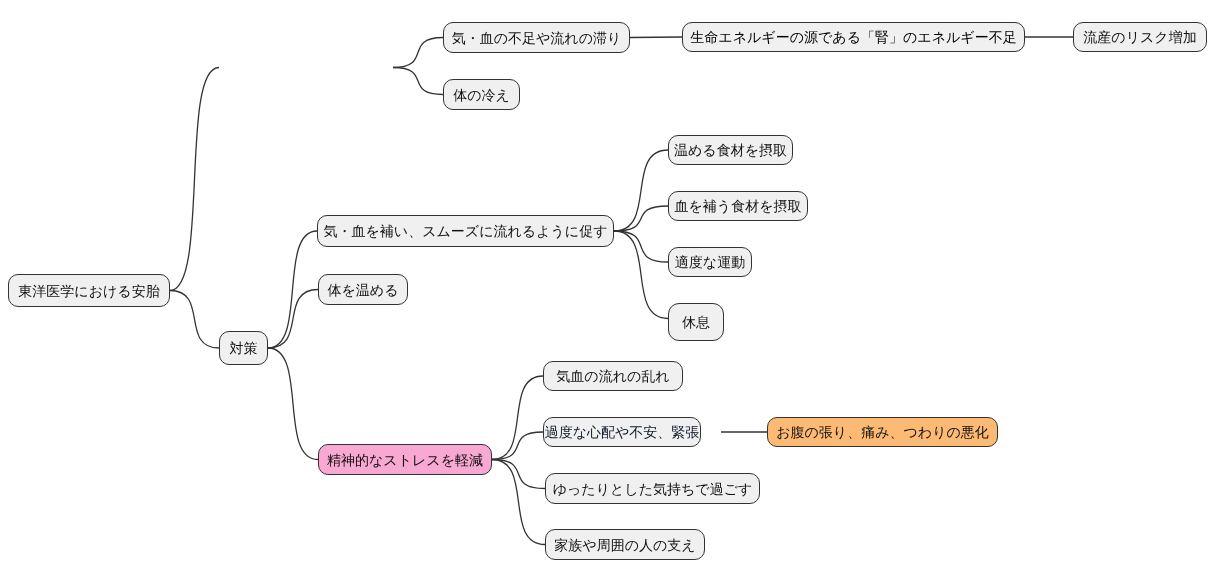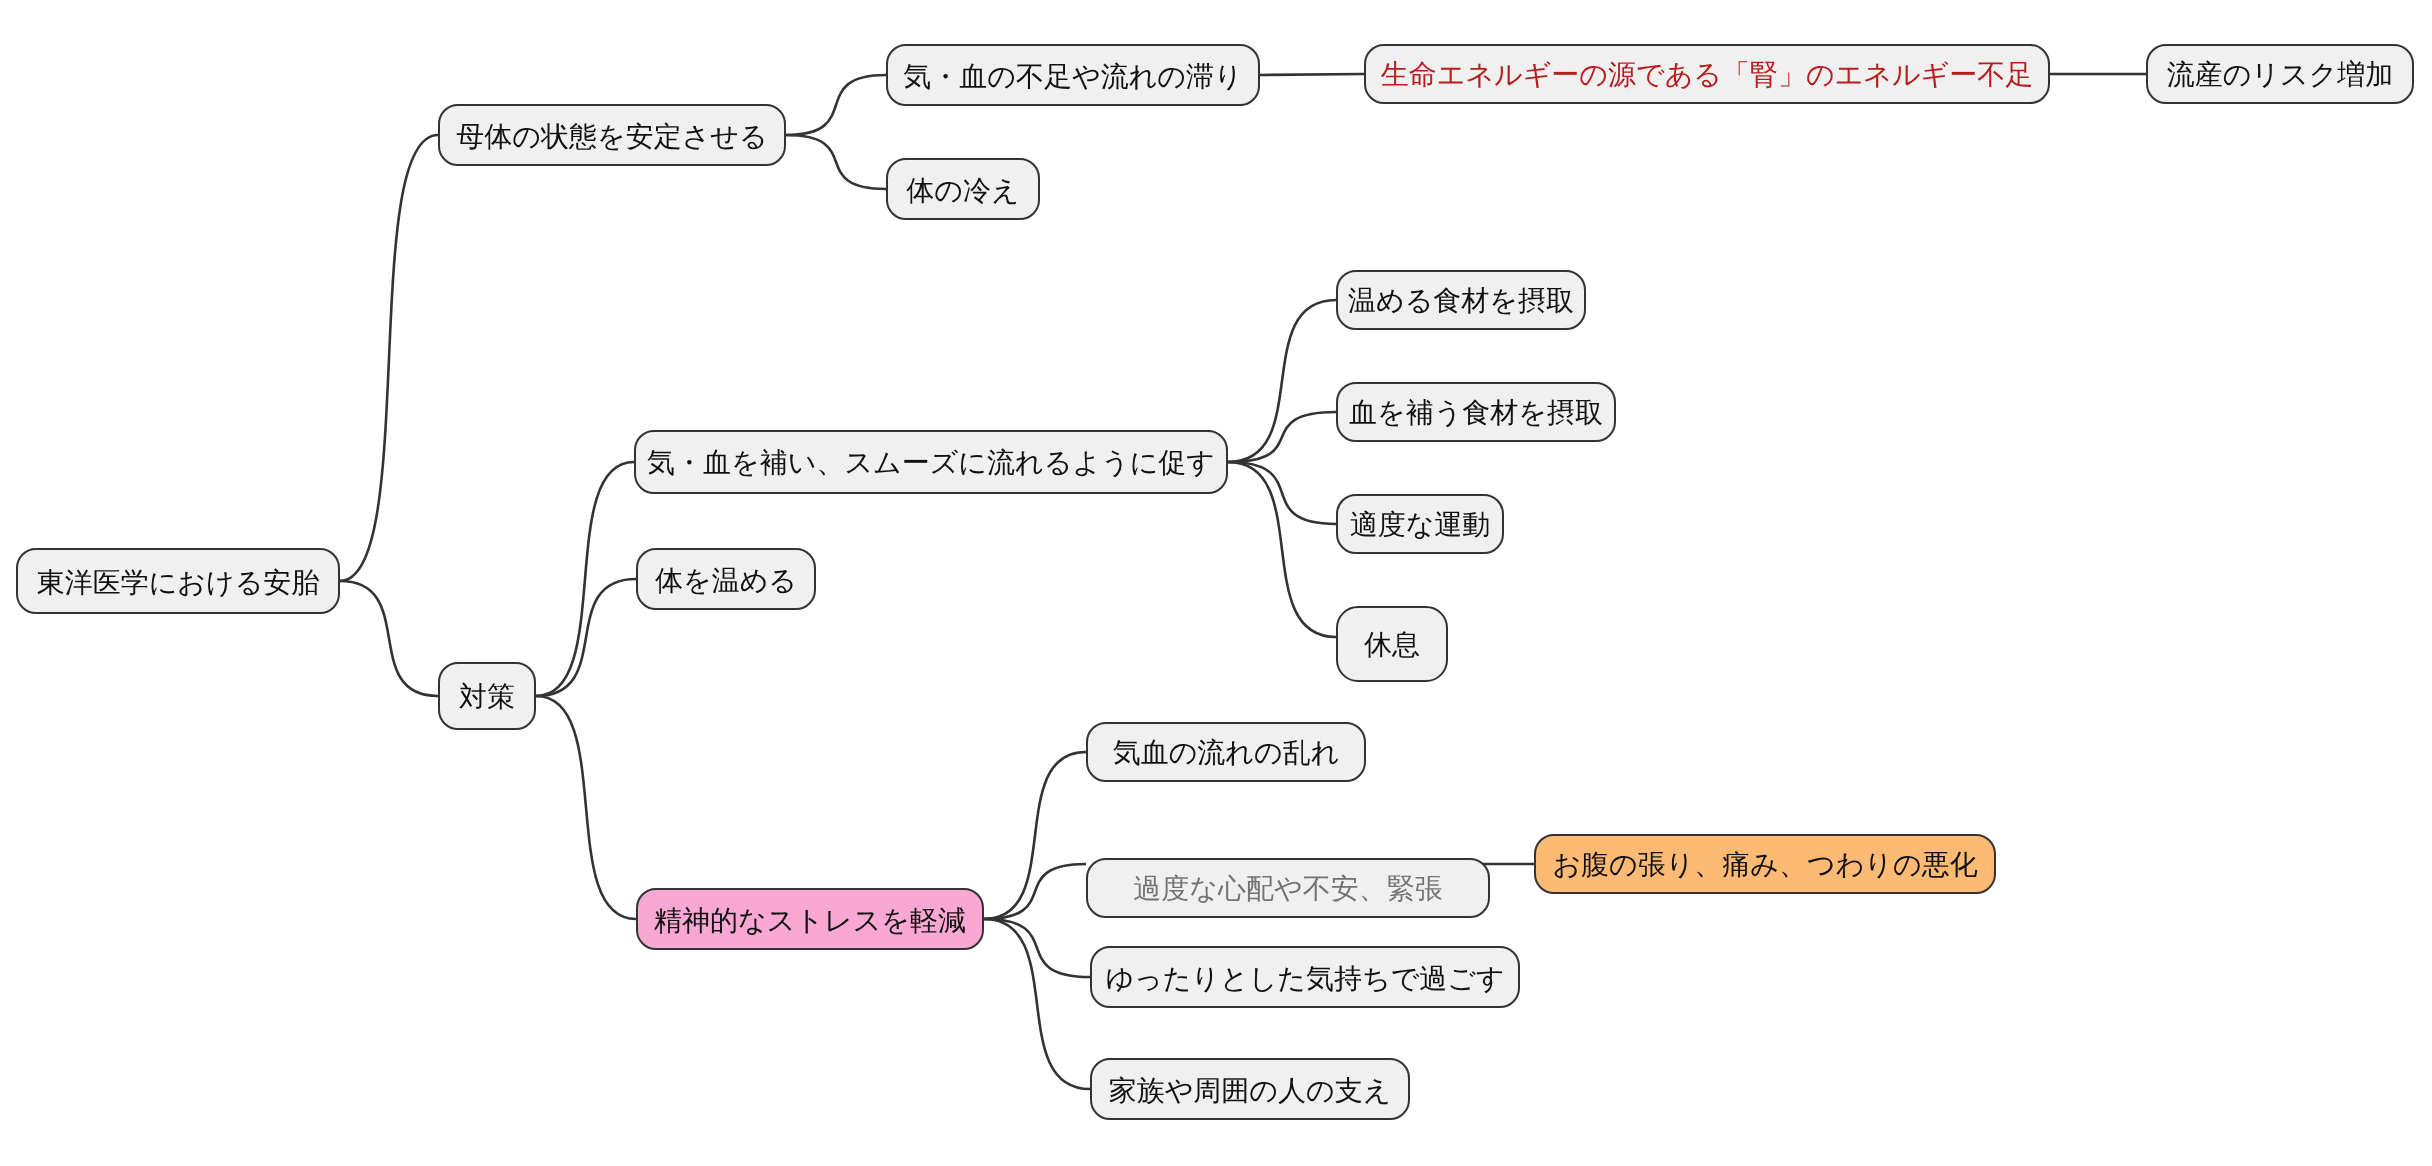--- a/index.html
+++ b/index.html
@@ -56,32 +56,31 @@
       <path d="M268 348 C308 348, 278 289.5, 318 289.5" stroke="#333333"></path>
       <path d="M268 348 C308 348, 278 459.5, 318 459.5" stroke="#333333"></path>
       <path d="M492 459.5 C532.8 459.5, 502.2 376, 543 376" stroke="#333333"></path>
       <path d="M492 459.5 C532.8 459.5, 502.2 432, 543 432" stroke="#333333"></path>
       <path d="M721 432 L767 432" stroke="#333333"></path>
       <path d="M492 459.5 C534.4 459.5, 502.6 488.5, 545 488.5" stroke="#333333"></path>
       <path d="M492 459.5 C534.4 459.5, 502.6 544.5, 545 544.5" stroke="#333333"></path>
     </svg>
   <div class="node-layer">
       <div class="node" style="left: 8px; top: 274px; width: 162px; height: 33px; background: rgb(240, 240, 240); border-color: rgb(51, 51, 51); color: rgb(17, 17, 17);">東洋医学における安胎</div>
-      <div class="node" style="left: 219px; top: 52px; width: 174px; height: 31px; background: rgb(240, 240, 240); border-color: rgb(51, 51, 51); color: rgb(17, 17, 17);">母体の状態を安定させる</div>
       <div class="node" style="left: 443px; top: 22px; width: 187px; height: 31px; background: rgb(240, 240, 240); border-color: rgb(51, 51, 51); color: rgb(17, 17, 17);">気・血の不足や流れの滞り</div>
       <div class="node" style="left: 443px; top: 79px; width: 77px; height: 31px; background: rgb(240, 240, 240); border-color: rgb(51, 51, 51); color: rgb(17, 17, 17);">体の冷え</div>
-      <div class="node" style="left: 682px; top: 22px; width: 343px; height: 30px; background: rgb(240, 240, 240); border-color: rgb(51, 51, 51); color: #b91c1c;">生命エネルギーの源である「腎」のエネルギー不足</div>
+      <div class="node" style="left: 682px; top: 22px; width: 343px; height: 30px; background: rgb(240, 240, 240); border-color: rgb(51, 51, 51); color: #000000;">生命エネルギーの源である「腎」のエネルギー不足</div>
       <div class="node" style="left: 1073px; top: 22px; width: 134px; height: 30px; background: rgb(240, 240, 240); border-color: rgb(51, 51, 51); color: rgb(17, 17, 17);">流産のリスク増加</div>
       <div class="node" style="left: 219px; top: 331px; width: 49px; height: 34px; background: rgb(240, 240, 240); border-color: rgb(51, 51, 51); color: rgb(17, 17, 17);">対策</div>
       <div class="node" style="left: 668px; top: 135px; width: 125px; height: 30px; background: rgb(240, 240, 240); border-color: rgb(51, 51, 51); color: rgb(17, 17, 17);">温める食材を摂取</div>
       <div class="node" style="left: 317px; top: 215px; width: 297px; height: 32px; background: rgb(240, 240, 240); border-color: rgb(51, 51, 51); color: rgb(17, 17, 17);">気・血を補い、スムーズに流れるように促す</div>
       <div class="node" style="left: 668px; top: 191px; width: 140px; height: 30px; background: rgb(240, 240, 240); border-color: rgb(51, 51, 51); color: rgb(17, 17, 17);">血を補う食材を摂取</div>
       <div class="node" style="left: 668px; top: 247px; width: 84px; height: 30px; background: rgb(240, 240, 240); border-color: rgb(51, 51, 51); color: rgb(17, 17, 17);">適度な運動</div>
       <div class="node" style="left: 668px; top: 303px; width: 56px; height: 38px; background: rgb(240, 240, 240); border-color: rgb(51, 51, 51); color: rgb(17, 17, 17); border-radius: 11px;">休息</div>
       <div class="node" style="left: 318px; top: 274px; width: 90px; height: 31px; background: rgb(240, 240, 240); border-color: rgb(51, 51, 51); color: rgb(17, 17, 17);">体を温める</div>
       <div class="node" style="left: 318px; top: 444px; width: 174px; height: 31px; background: #f9a8d4; border-color: rgb(51, 51, 51); color: rgb(17, 17, 17);">精神的なストレスを軽減</div>
       <div class="node" style="left: 543px; top: 361px; width: 140px; height: 30px; background: rgb(240, 240, 240); border-color: rgb(51, 51, 51); color: rgb(17, 17, 17);">気血の流れの乱れ</div>
-      <div class="node" style="left: 543px; top: 417px; width: 202px; height: 30px; background: rgb(240, 240, 240); border-color: rgb(51, 51, 51); color: #737373; margin-top: 12px;">過度な心配や不安、緊張</div>
+      <div class="node" style="left: 543px; top: 417px; width: 158px; height: 30px; background: rgb(240, 240, 240); border-color: rgb(51, 51, 51); color: #0f172a;">過度な心配や不安、緊張</div>
       <div class="node" style="left: 767px; top: 417px; width: 231px; height: 30px; background: #fdba74; border-color: rgb(51, 51, 51); color: rgb(17, 17, 17);">お腹の張り、痛み、つわりの悪化</div>
       <div class="node" style="left: 545px; top: 473px; width: 215px; height: 31px; background: rgb(240, 240, 240); border-color: rgb(51, 51, 51); color: rgb(17, 17, 17);">ゆったりとした気持ちで過ごす</div>
       <div class="node" style="left: 545px; top: 529px; width: 160px; height: 31px; background: rgb(240, 240, 240); border-color: rgb(51, 51, 51); color: rgb(17, 17, 17);">家族や周囲の人の支え</div>
     </div>
 </div>
 
 </body></html>

